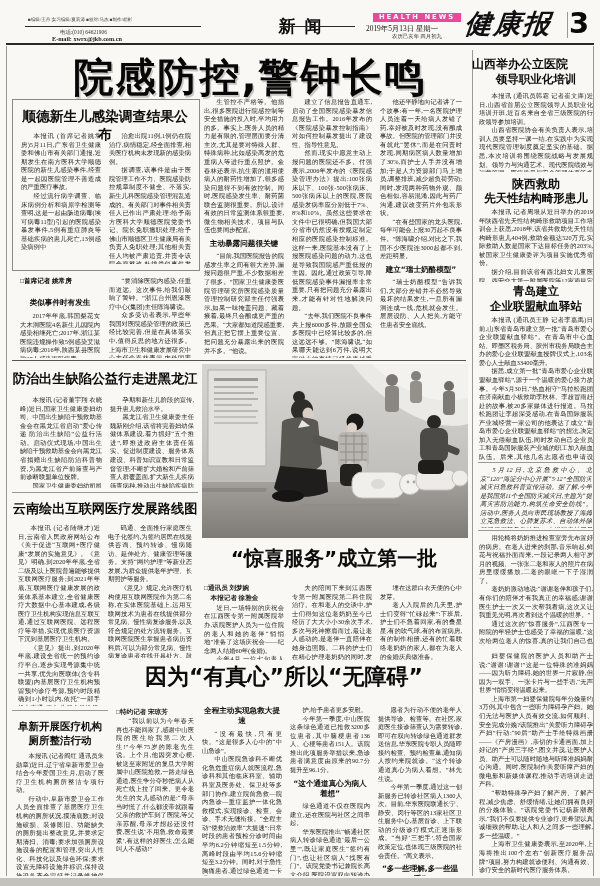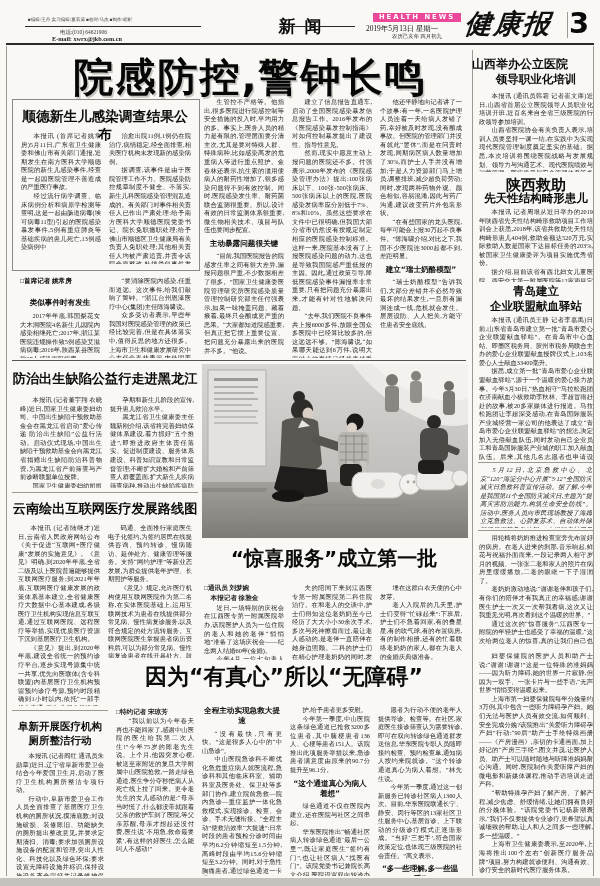--- a/index.html
+++ b/index.html
@@ -254,21 +254,21 @@
     <p>行动中,阜新市爱卫会工作人员全面排查了基层医疗卫生机构的厕所状况,摸清底数;对设施破损、装修陈旧、功能缺失的厕所提出整改意见,并要求定期清扫、消毒;要求加强厕所设施设备的配置和管理,突出人性化、科技化以及绿色环保;要求设置无障碍设施并标识,保持设施设备齐全完好并记录维护保养,为老人、孕产妇、儿童等特殊人群提供人性化服务。下一步,该市将结合专项行动,建立规范完善的长效管理机制,有效改善医疗卫生机构厕所环境。</p>
   </div>
 
 <div class="abs htitle" style="left:462px;top:56px;width:116px;font-size:12px;">山西举办公立医院</div>
 <div class="abs htitle" style="left:478px;top:72px;width:116px;font-size:11.5px;">领导职业化培训</div>
 <div class="abs txt" style="left:479px;top:92px;width:114px;height:80px;">
     <p>本报讯 (通讯员韩霜 记者崔文庠)近日,山西省首届公立医院领导人员职业化培训开班,近百名来自全省三级医院的行政领导参加培训。</p>
     <p>山西省医院协会有关负责人表示,培训人员要坚持一课一结,在实践中为实现现代医院管理制度奠定坚实的基础。据悉,本次培训将围绕医院战略与发展规划、领导力与沟通艺术、现代医院绩效与运营管理、医疗质量与安全管理体系等多个主题进行授课。</p>
   </div>
 
-<div class="abs htitle" style="left:478px;top:176px;width:116px;font-size:15px;">陕西救助</div>
+<div class="abs htitle" style="left:478px;top:176px;width:116px;font-size:12px;">陕西救助</div>
 <div class="abs htitle" style="left:478px;top:191px;width:116px;font-size:11.5px;">先天性结构畸形患儿</div>
 <div class="abs txt" style="left:479px;top:208px;width:114px;height:74px;">
     <p>本报讯 记者周垠从近日举办的2019年陕西省先天性结构畸形救助项目工作培训会上获悉,2018年,该省共救助先天性结构畸形患儿404例,救助金额达520万元,实际救助人数是国家下达目标任务的203%,被国家卫生健康委评为项目实施优秀省份。</p>
     <p>据介绍,目前该省有西北妇女儿童医院、西安交大第一附属医院等12家项目定点医院。</p>
   </div>
 
 <div class="abs htitle" style="left:478px;top:284px;width:116px;font-size:11.5px;">青岛建立</div>
 <div class="abs htitle" style="left:478px;top:299px;width:116px;font-size:11.5px;">企业联盟献血驿站</div>
 <div class="abs txt" style="left:479px;top:316px;width:114px;height:144px;">
     <p>本报讯 (通讯员王静 记者李嘉禹)日前,山东省青岛市建立第一批“青岛市爱心企业联盟献血驿站”。在青岛市中心血站、即墨区税务局、胶州市税务局联合主办的爱心企业联盟献血授牌仪式上,103名爱心人士献血33400毫升。</p>

